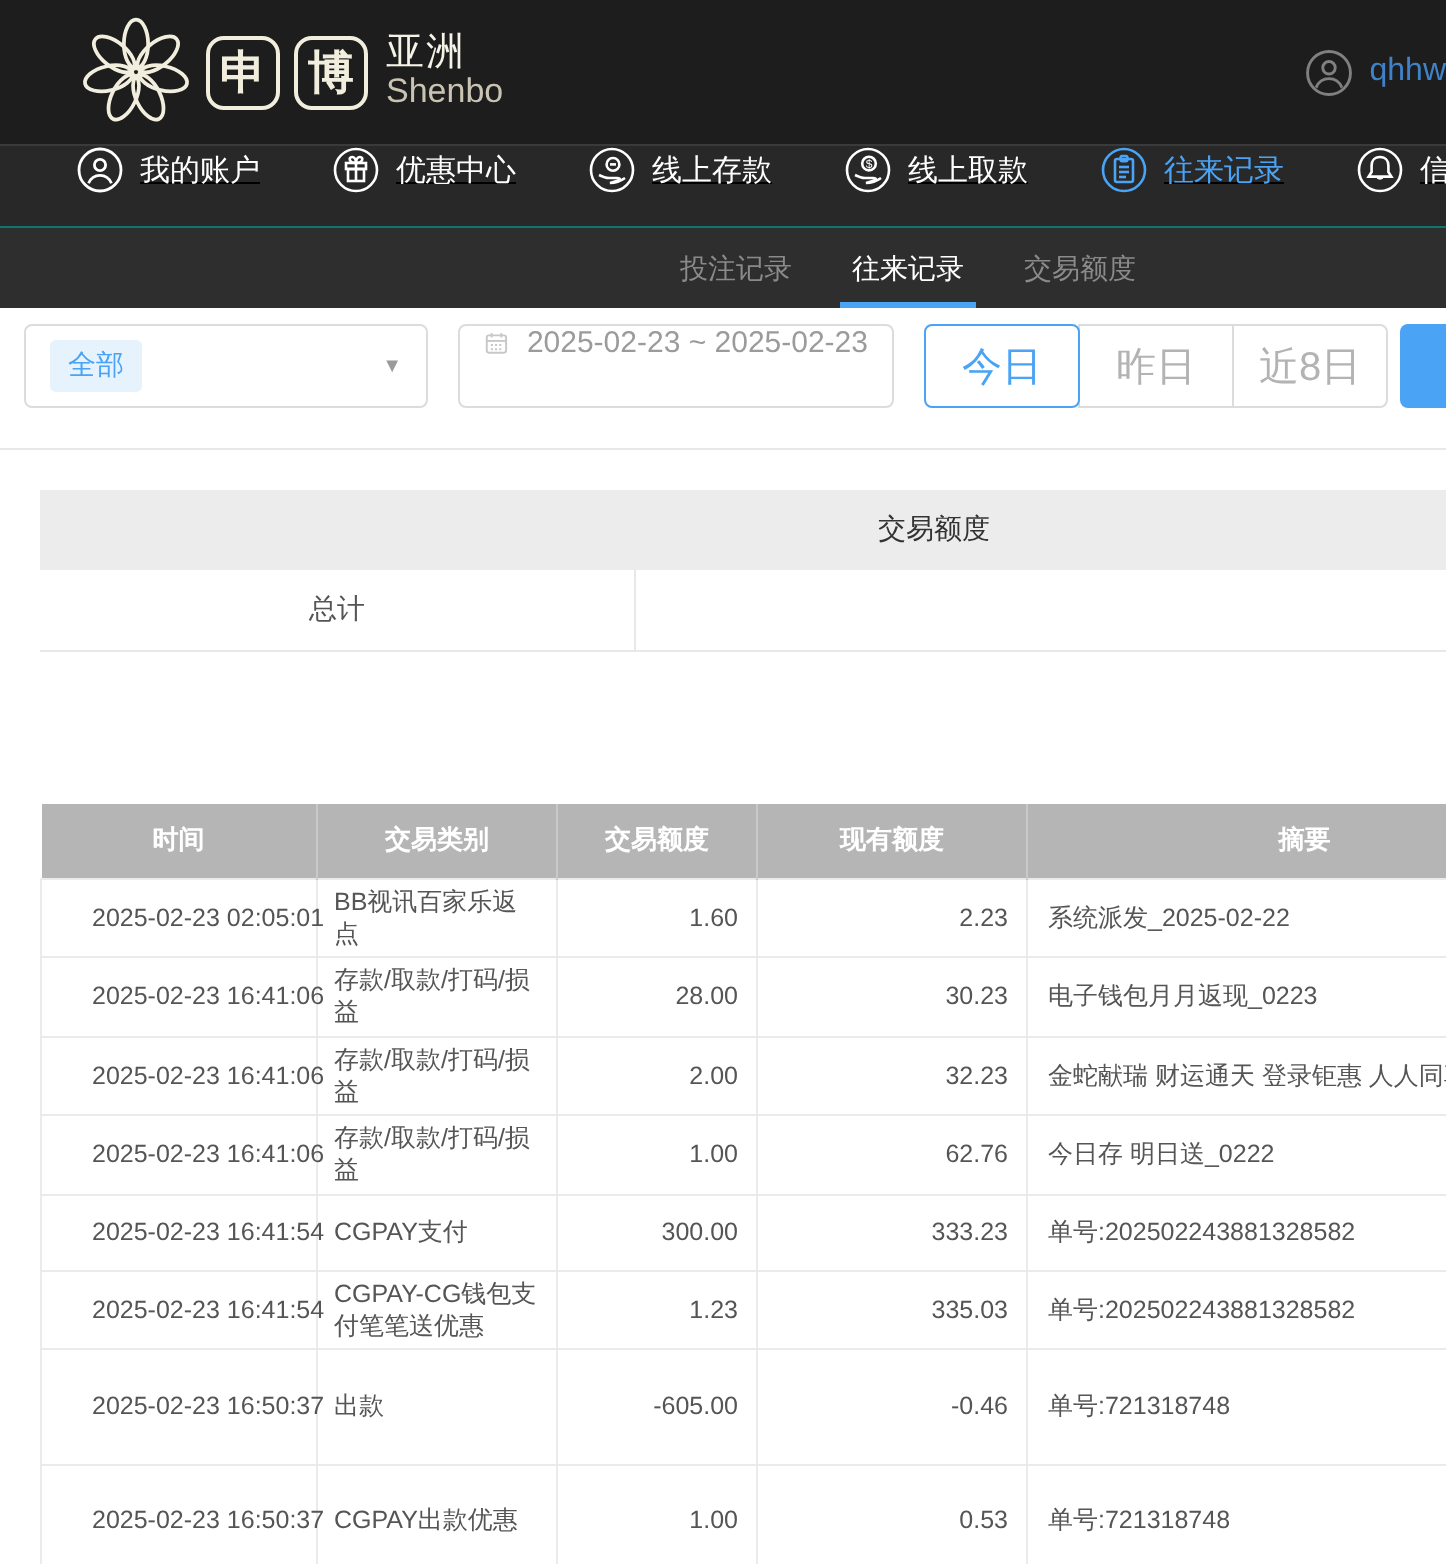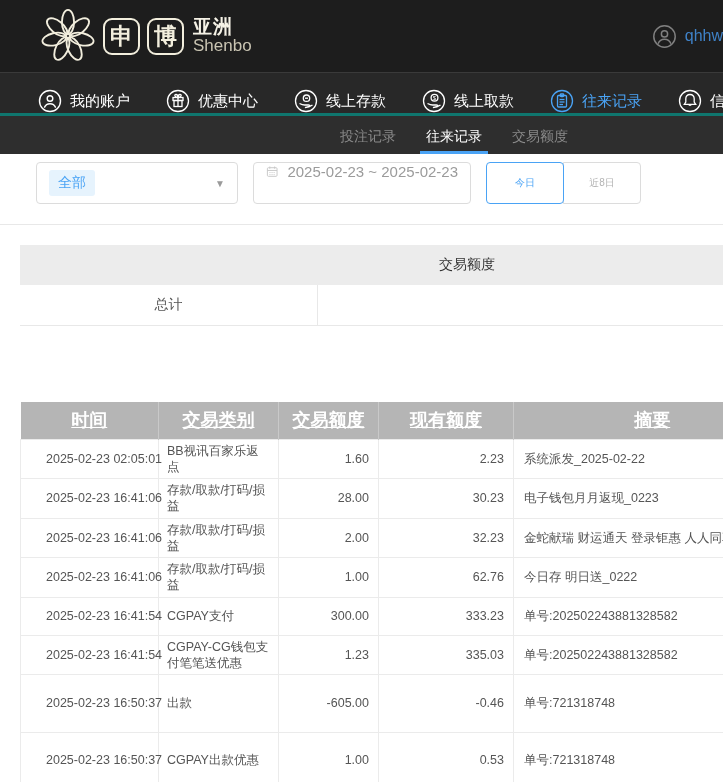--- a/index.html
+++ b/index.html
@@ -9,53 +9,53 @@
     background:#fff; font-family:"Liberation Sans", sans-serif;
   }
   
   .topbar{ height:72px; background:#1d1d1d; display:flex; align-items:center;
     justify-content:space-between; padding-left:40px; }
   .logo{ display:flex; align-items:center; gap:7px; }
   .logo-box{ width:37px; height:37px; border:2px solid #f2eedd; border-radius:9px;
     color:#f2eedd; font-size:23px; font-weight:bold; display:flex;
     align-items:center; justify-content:center; }
   .logo-right{ display:flex; flex-direction:column; line-height:1.05; margin-left:2px; }
-  .logo-region{ color:#f5f2e6; font-size:19px; font-weight:bold; letter-spacing:1px; }
+  .logo-region{ color:#f5f2e6; font-size:19px; font-weight:normal; letter-spacing:1px; }
   .logo-brand{ color:#c9c4b2; font-size:17px; }
   .user{ display:flex; align-items:center; gap:8px; color:#3f82c8; font-size:16px;
     white-space:nowrap; }
   
   .mainnav{ height:41px; background:#282828; border-top:1px solid #3a3a3a;
-    display:flex; align-items:flex-end; padding-left:38px; gap:36px; }
+    display:flex; align-items:flex-start; padding-left:38px; gap:36px;text-decoration:underline; }
   .nav-item{ display:flex; align-items:center; gap:8px; color:#fff; font-size:15px;
     white-space:nowrap; cursor:pointer; }
   .nav-item.active{ color:#4aa3f5; }
   .nav-item svg{ flex:0 0 auto; }
   
-  .subtabs{ height:41px; background:#2e2e2e; border-top:3px solid #0f766e;
+  .subtabs{ height:41px; background:#2e2e2e; border-top:1px solid #0f766e;
     display:flex; gap:30px; padding-left:340px; }
   .subtab{ color:#8a8a8a; font-size:14px; line-height:40px; position:relative;
     cursor:pointer; white-space:nowrap; }
   .subtab.active{ color:#fff; }
   .subtab.active::after{ content:""; position:absolute; left:-6px; right:-6px;
     bottom:0; height:3px; background:#4aa3f5; }
   
-  .filters{ position:relative; margin:8px 0 0 36px; height:42px; display:flex; gap:15px; }
+  .filters{ position:relative; margin:8px 0 0 12px; height:42px; display:flex; gap:15px; }
   .dropdown{ width:202px; height:42px; border:1px solid #dcdcdc; border-radius:4px;
     display:flex; align-items:center; justify-content:space-between; padding:0 12px;
     background:#fff; cursor:pointer; }
   .chip{ background:#e6f3fd; color:#4aa3f5; font-size:14px; padding:4px 9px;
     border-radius:3px; }
   .caret{ color:#9a9a9a; font-size:10px; }
   .dateinput{ width:218px; height:42px; border:1px solid #dcdcdc; border-radius:4px;
     display:flex; align-items:flex-start; gap:9px; padding:0 12px; color:#9b9b9b;
     font-size:15px; white-space:nowrap; cursor:pointer; }
   .btngroup{ display:flex; }
   .qbtn{ width:78px; height:42px; border:1px solid #dcdcdc; margin-left:-1px;
-    background:#fff; color:#b3b3b3; font-size:10px; cursor:pointer;
+    background:#fff; color:#b3b3b3; font-size:20px; cursor:pointer;
     font-family:"Liberation Sans", sans-serif; position:relative; }
   .qbtn:first-child{ border-radius:4px 0 0 4px; margin-left:0; }
   .qbtn:last-child{ border-radius:0 4px 4px 0; }
   .qbtn.active{ border:1px solid #4aa3f5; color:#4aa3f5; z-index:1; border-radius:4px; }
   .query-btn{ position:absolute; left:688px; top:0; width:52px; height:42px;
     background:#4aa3f5; border:none; border-radius:4px; cursor:pointer; }
   .divider{ height:1px; background:#e8e8e8; margin-top:20px; }
   
   .summary{ margin:20px 0 0 20px; width:897px; font-size:14px; }
   .summary .srow{ display:flex; }
@@ -64,22 +64,22 @@
   .summary .shead{ background:#ececec; color:#333; }
   .summary .sdata{ color:#555; border-bottom:1px solid #e8e8e8; }
   .summary .sdata .scell{ border-left:1px solid #e8e8e8; }
   .summary .sdata .scell.c1{ border-left:none; }
   
   .data-table{ margin:76px 0 0 20px; width:770px; border-collapse:collapse;
     table-layout:fixed; font-size:12.5px; color:#555; }
   .data-table col.t1{ width:138px; } .data-table col.t2{ width:120px; }
   .data-table col.t3{ width:100px; } .data-table col.t4{ width:135px; }
   .data-table col.t5{ width:277px; }
-  .data-table th{ background:#b5b5b5; color:#fff; font-weight:bold; font-size:18px;
-    height:37px; border-right:1px solid #c9c9c9; text-align:center;text-decoration:underline; }
+  .data-table th{ background:#b5b5b5; color:#fff; font-weight:bold; font-size:13px;
+    height:37px; border-right:1px solid #c9c9c9; text-align:center; }
   .data-table th:last-child{ border-right:none; }
   .data-table tbody tr{ height:38px; }
   .data-table tbody tr.tall{ height:58px; }
   .data-table tbody tr.last{ height:55px; }
   .data-table td{ border:1px solid #ebebeb; padding:3px 8px; line-height:1.3; }
   .data-table td:nth-child(1){ white-space:nowrap;padding-left:25px; }
   .data-table td:nth-child(3), .data-table td:nth-child(4){ text-align:right; padding-right:9px; }
   .data-table td:nth-child(5){ padding-left:10px; white-space:nowrap; overflow:visible; }
 </style>
 </head>
@@ -189,20 +189,21 @@
       <line x1="2" y1="7.5" x2="16" y2="7.5"></line>
       <line x1="5.5" y1="1.8" x2="5.5" y2="5"></line>
       <line x1="12.5" y1="1.8" x2="12.5" y2="5"></line>
       <line x1="5" y1="10.5" x2="13" y2="10.5" stroke-dasharray="1.5 1.5"></line>
       <line x1="5" y1="13.5" x2="13" y2="13.5" stroke-dasharray="1.5 1.5"></line>
     </svg>
     <span>2025-02-23 ~ 2025-02-23</span>
   </div>
   <div class="btngroup">
     <button class="qbtn active">今日</button>
+    <button class="qbtn">昨日</button>
     <button class="qbtn">近8日</button>
   </div>
   <button class="query-btn"></button>
 </div>
 
 <div class="divider"></div>
 
 <div class="summary">
   <div class="srow shead">
     <div class="scell c1"></div>

